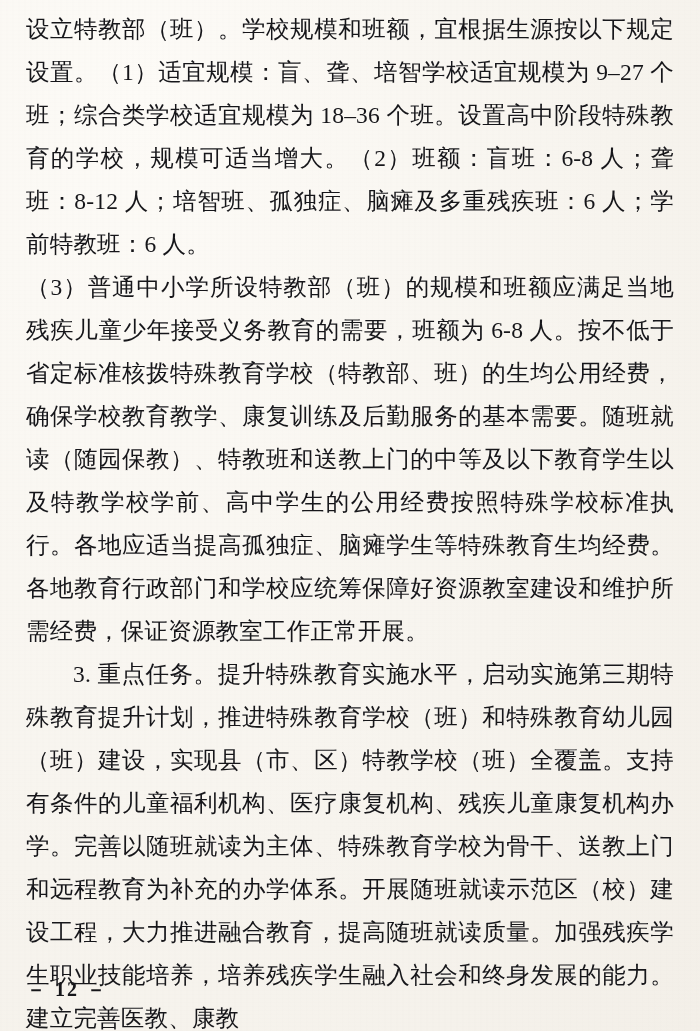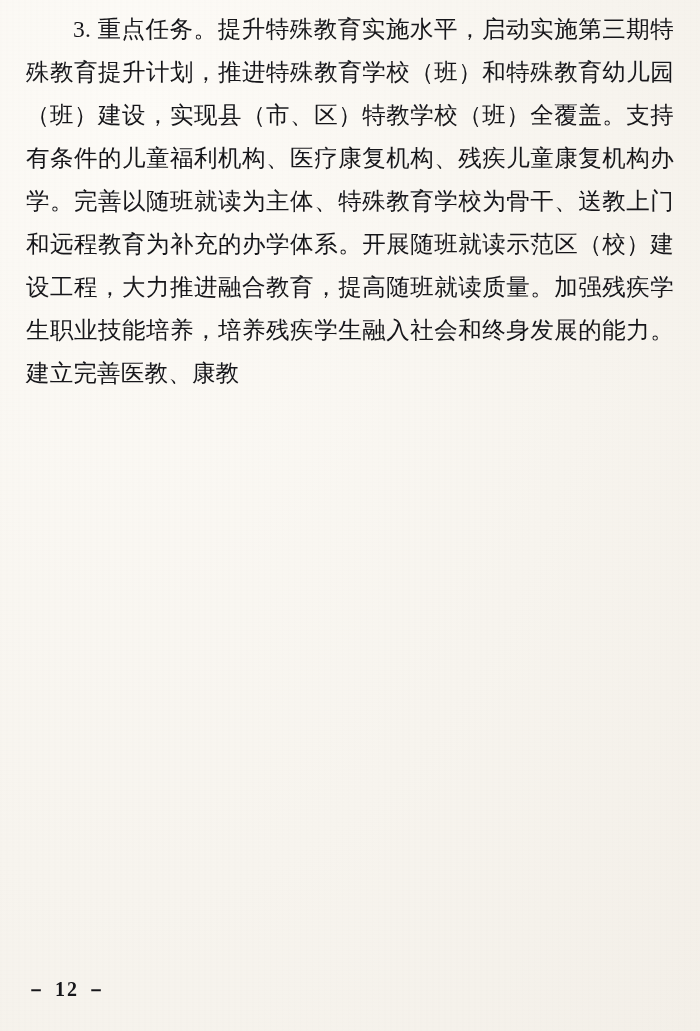--- a/index.html
+++ b/index.html
@@ -71,19 +71,21 @@
     font-family: "Liberation Serif", "DejaVu Serif", serif;
   }
 </style>
 </head>
 <body>
 
 <div class="page">
   <div class="paper-texture"></div>
 
   <div class="body-text">
+    <p class="para">设立特教部（班）。学校规模和班额，宜根据生源按以下规定设置。（1）适宜规模：盲、聋、培智学校适宜规模为 9–27 个班；综合类学校适宜规模为 18–36 个班。设置高中阶段特殊教育的学校，规模可适当增大。（2）班额：盲班：6-8 人；聋班：8-12 人；培智班、孤独症、脑瘫及多重残疾班：6 人；学前特教班：6 人。</p>
+    <p class="para">（3）普通中小学所设特教部（班）的规模和班额应满足当地残疾儿童少年接受义务教育的需要，班额为 6-8 人。按不低于省定标准核拨特殊教育学校（特教部、班）的生均公用经费，确保学校教育教学、康复训练及后勤服务的基本需要。随班就读（随园保教）、特教班和送教上门的中等及以下教育学生以及特教学校学前、高中学生的公用经费按照特殊学校标准执行。各地应适当提高孤独症、脑瘫学生等特殊教育生均经费。各地教育行政部门和学校应统筹保障好资源教室建设和维护所需经费，保证资源教室工作正常开展。</p>
     <p class="para indent"><b>3. 重点任务。</b><span>提升特殊教育实施水平，启动实施第三期特殊教育提升计划，推进特殊教育学校（班）和特殊教育幼儿园（班）建设，实现县（市、区）特教学校（班）全覆盖。支持有条件的儿童福利机构、医疗康复机构、残疾儿童康复机构办学。完善以随班就读为主体、特殊教育学校为骨干、送教上门和远程教育为补充的办学体系。开展随班就读示范区（校）建设工程，大力推进融合教育，提高随班就读质量。加强残疾学生职业技能培养，培养残疾学生融入社会和终身发展的能力。建立完善医教、康教</span></p>
   </div>
 
   <div class="footer">
     <span class="page-number">－ 12 －</span>
   </div>
 </div>
 
 </body></html>

